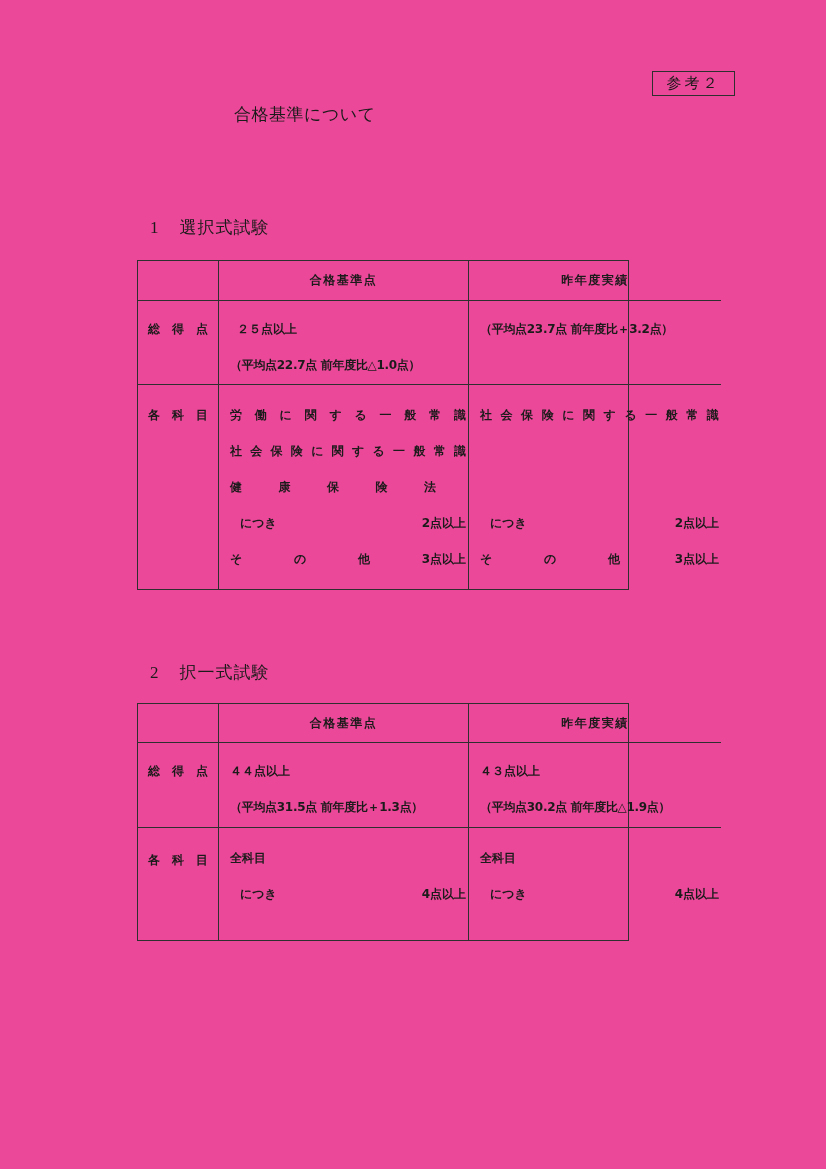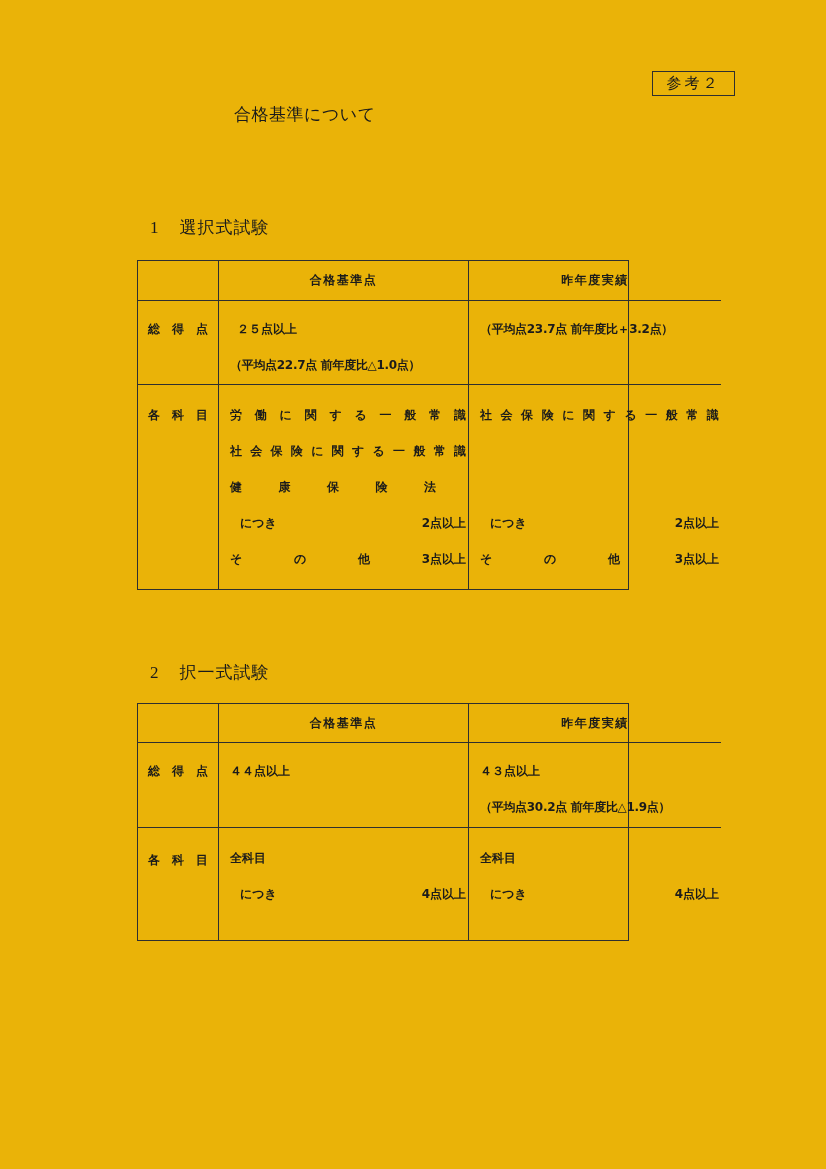--- a/index.html
+++ b/index.html
@@ -1,20 +1,20 @@
 <!DOCTYPE html>
 <html lang="ja"><head>
 <meta charset="utf-8">
 <style>
   * { margin:0; padding:0; box-sizing:border-box; }
   html,body { background:#ffffff; }
   .page {
     position:relative;
     width:826px; height:1169px;
-    background:#eab308;
+    background:#ec4899;
     color:#1b1b1b;
     overflow:hidden;
     font-family:"DejaVu Sans","Liberation Sans",sans-serif;
   }
   
   .ref-box {
     position:absolute; left:652px; top:71px;
     width:83px; height:25px;
     border:1px solid #2f2f2f;
     display:flex; align-items:center; justify-content:center;
@@ -200,20 +200,21 @@
 
     <div class="cell label-cell">
       <div class="char-justify">
           <span>総</span>
           <span>得</span>
           <span>点</span>
         </div>
     </div>
     <div class="cell content-cell">
       <div>４４点以上</div>
+      <div class="paren-line">（平均点31.5点 前年度比＋1.3点）</div>
     </div>
     <div class="cell content-cell col-last">
       <div>４３点以上</div>
       <div class="paren-line">（平均点30.2点 前年度比△1.9点）</div>
     </div>
 
     <div class="cell label-cell row-last">
       <div class="char-justify" style="padding-top:4px;">
           <span>各</span>
           <span>科</span>

